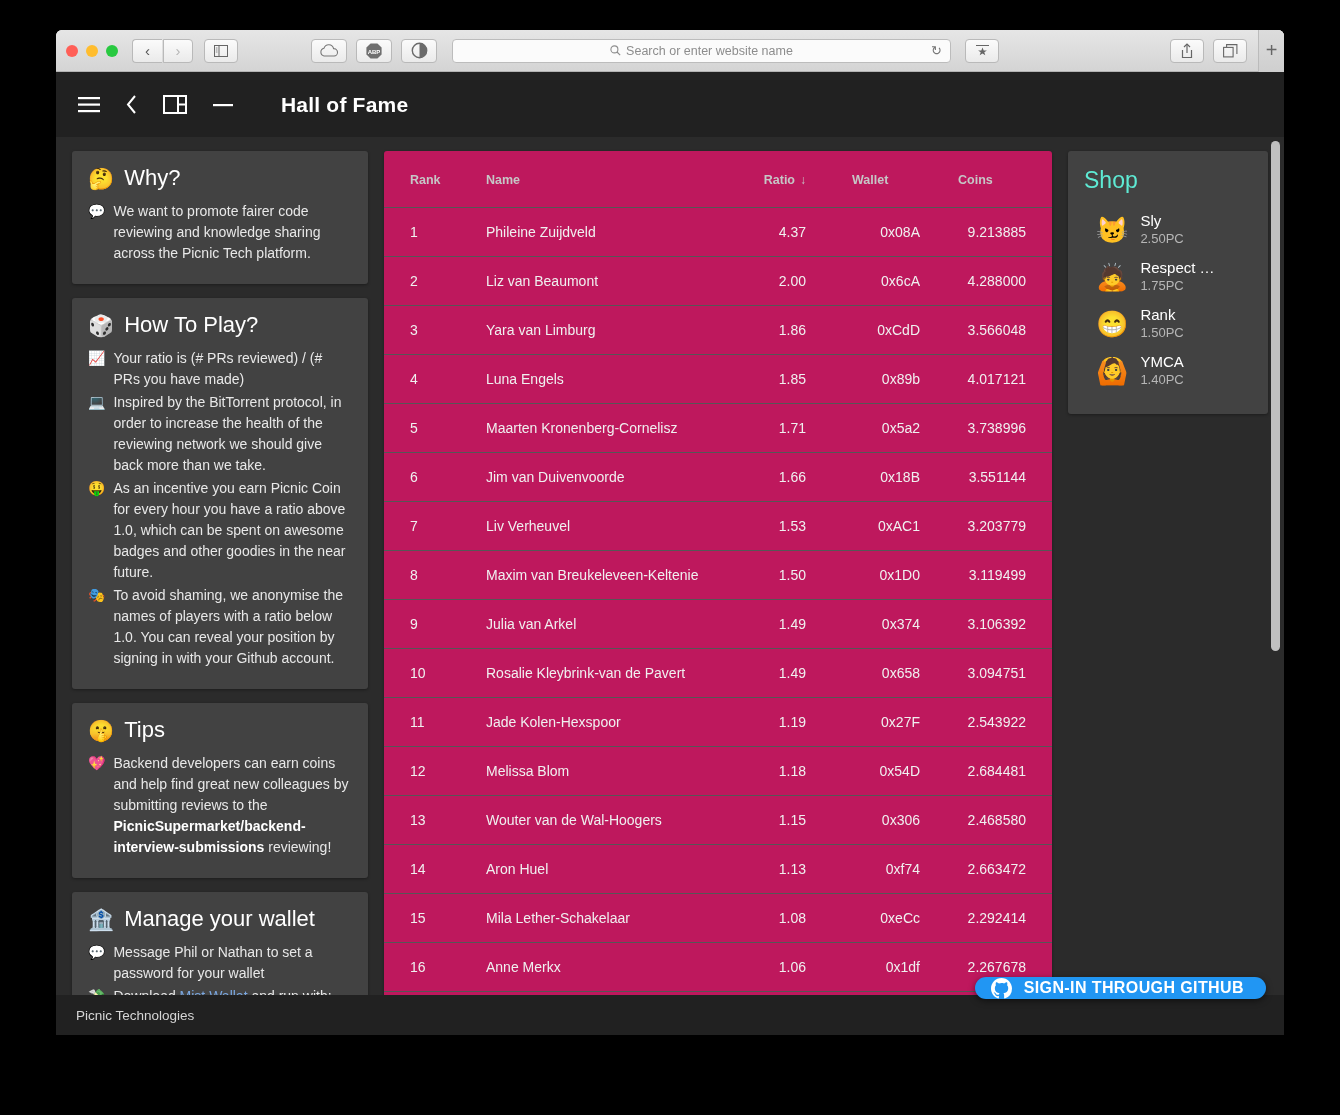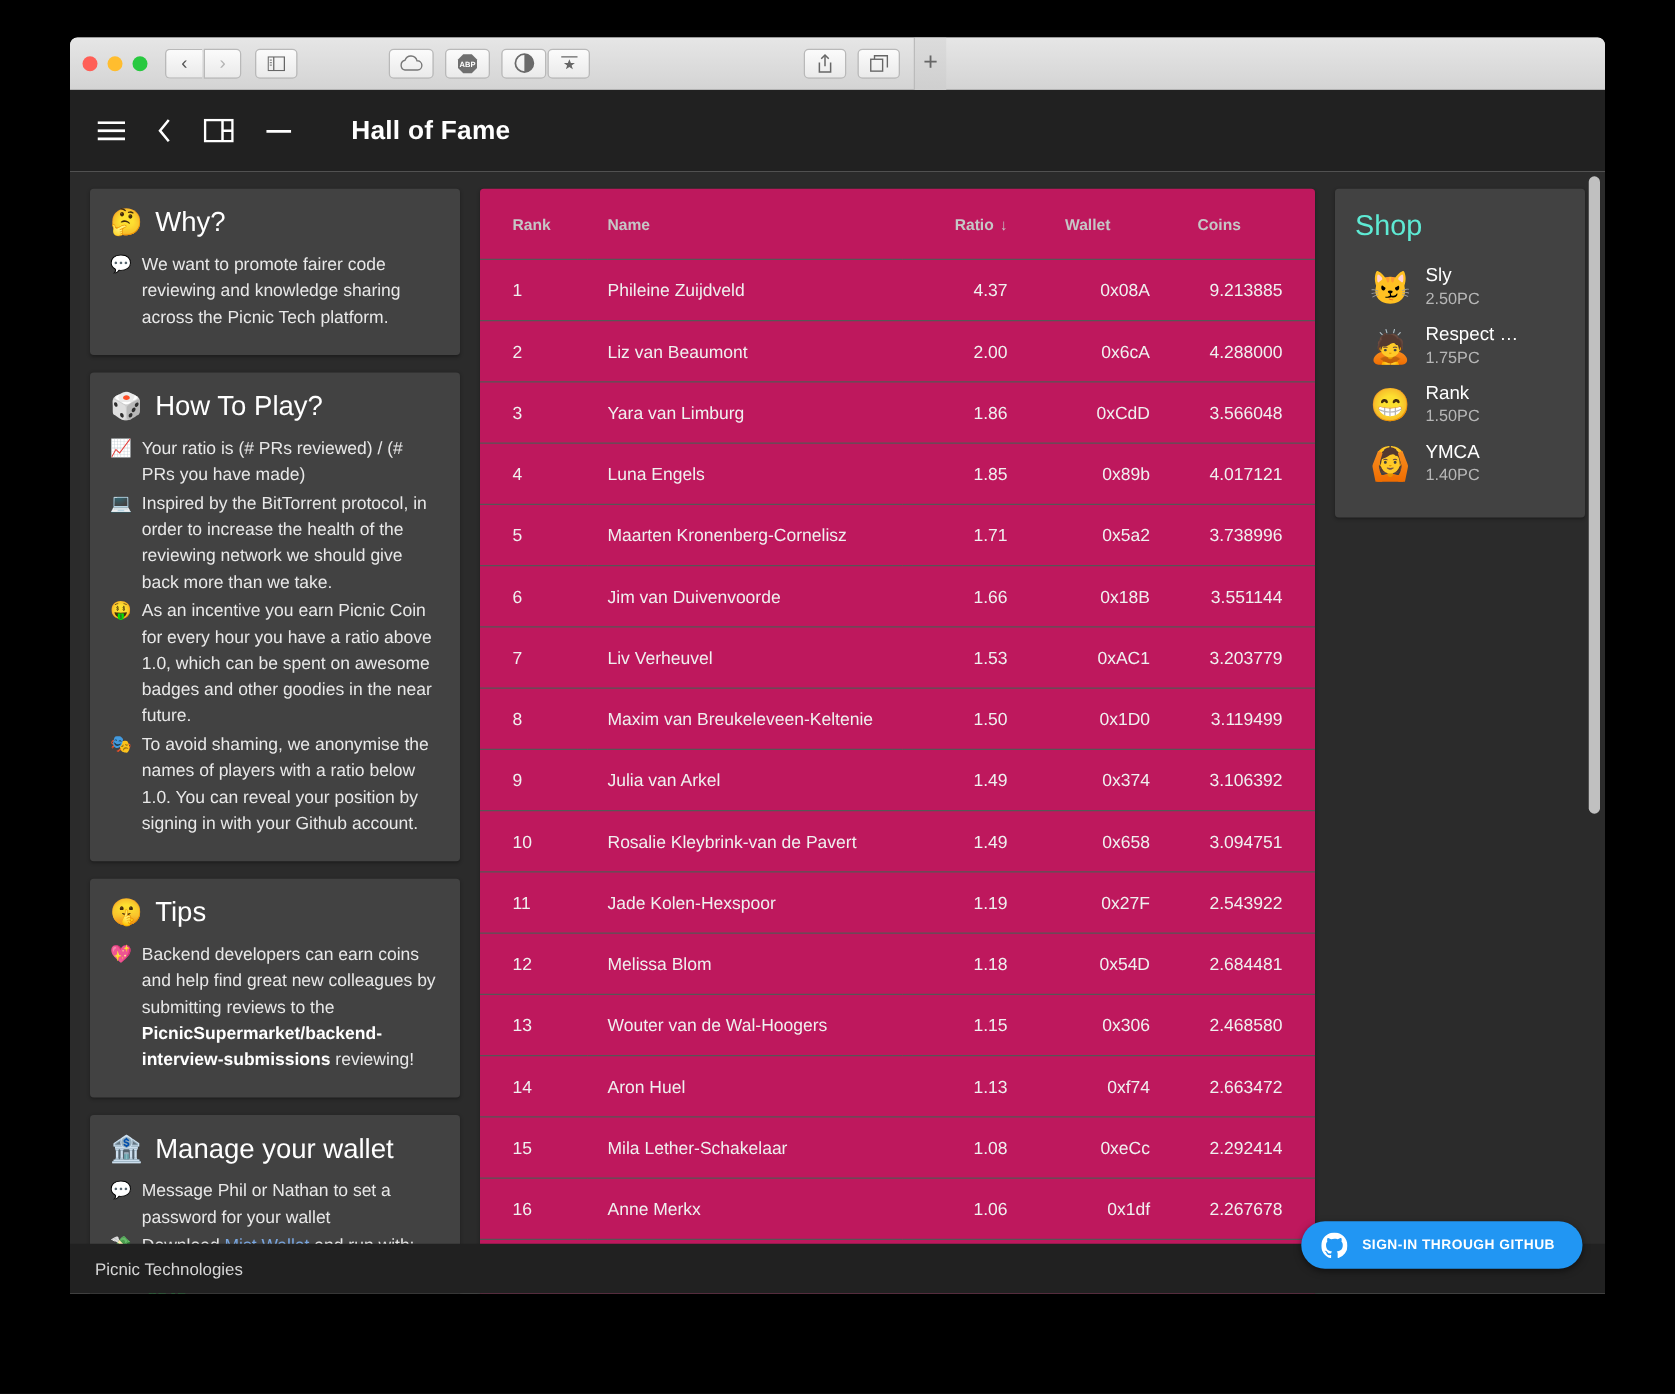--- a/index.html
+++ b/index.html
@@ -236,30 +236,30 @@
     align-items: center;
     padding: 0 20px;
     color: #d6d6d6;
     font-size: 13.5px;
     z-index: 5;
   }
   #github-btn {
     position: absolute;
     right: 18px;
     top: -18px;
-    height: 38px;
+    height: 22px;
     background: #2196f3;
     color: #ffffff;
     border: none;
     border-radius: 19px;
     display: flex;
     align-items: center;
     gap: 12px;
     padding: 0 22px 0 16px;
-    font-size: 11px;
+    font-size: 16px;
     font-weight: bold;
     letter-spacing: .4px;
     box-shadow: 0 2px 6px rgba(0,0,0,0.5);
     cursor: pointer;
   }
 
   
   #page-scrollbar {
     position: absolute;
     right: 4px;
@@ -317,20 +317,30 @@
         </svg>
       </div>
       <div class="tb-btn ext-btn">
         <svg width="17" height="17" viewBox="0 0 17 17">
           <circle cx="8.5" cy="8.5" r="7.2" fill="none" stroke="#6a6a6a" stroke-width="1.4"></circle>
           <path d="M8.5 1.3 A7.2 7.2 0 0 1 8.5 15.7 Z" fill="#6a6a6a"></path>
         </svg>
       </div>
     </div>
 
+    <div id="address-bar">
+      <span id="addr-search-icon">
+        <svg width="11" height="11" viewBox="0 0 11 11">
+          <circle cx="4.4" cy="4.4" r="3.5" fill="none" stroke="#8d8d8d" stroke-width="1.1"></circle>
+          <line x1="7" y1="7" x2="10.2" y2="10.2" stroke="#8d8d8d" stroke-width="1.1"></line>
+        </svg>
+      </span>
+      <span id="address-placeholder">Search or enter website name</span>
+      <span id="addr-reload">↻</span>
+    </div>
 
     <div class="tb-btn" style="width:34px;">
       <svg width="15" height="13" viewBox="0 0 15 13">
         <line x1="1" y1="1.5" x2="14" y2="1.5" stroke="#666"></line>
         <polygon points="7.5,3.4 8.7,6.4 11.9,6.4 9.3,8.3 10.3,11.3 7.5,9.5 4.7,11.3 5.7,8.3 3.1,6.4 6.3,6.4" fill="#666"></polygon>
       </svg>
     </div>
 
     <div style="flex:0 0 auto; width:170px;"></div>
 

